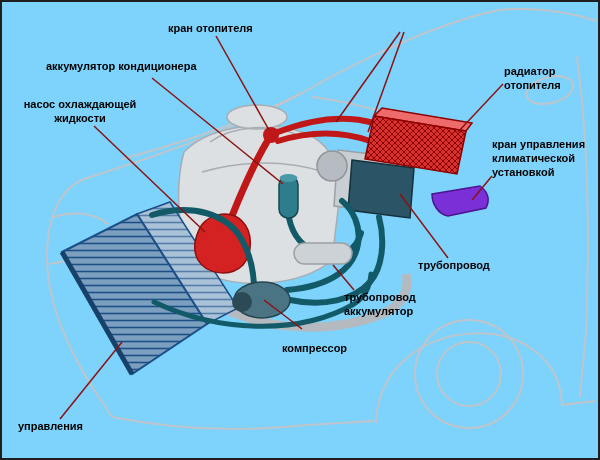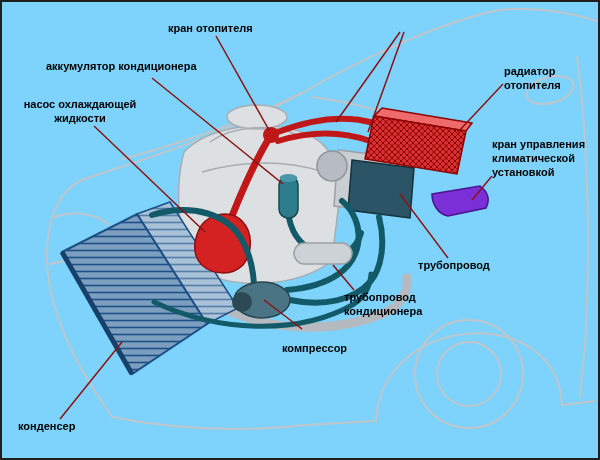--- a/index.html
+++ b/index.html
@@ -141,18 +141,18 @@
   <div class="lbl" style="left:44px;top:58px;width:195px;">аккумулятор кондиционера</div>
 
   <div class="lbl" style="left:14px;top:96px;width:128px;text-align:center;">насос охлаждающей жидкости</div>
 
   <div class="lbl" style="left:502px;top:63px;width:82px;">радиатор отопителя</div>
 
   <div class="lbl" style="left:490px;top:136px;width:102px;">кран управления климатической установкой</div>
 
   <div class="lbl" style="left:416px;top:257px;width:80px;">трубопровод</div>
 
-  <div class="lbl" style="left:342px;top:289px;width:112px;">трубопровод кондиционера</div>
+  <div class="lbl" style="left:342px;top:289px;width:112px;">трубопровод аккумулятор</div>
 
   <div class="lbl" style="left:280px;top:340px;width:90px;">компрессор</div>
 
-  <div class="lbl" style="left:16px;top:418px;width:80px;">конденсер</div>
+  <div class="lbl" style="left:16px;top:418px;width:80px;">управления</div>
 </div>
 
 </body></html>

